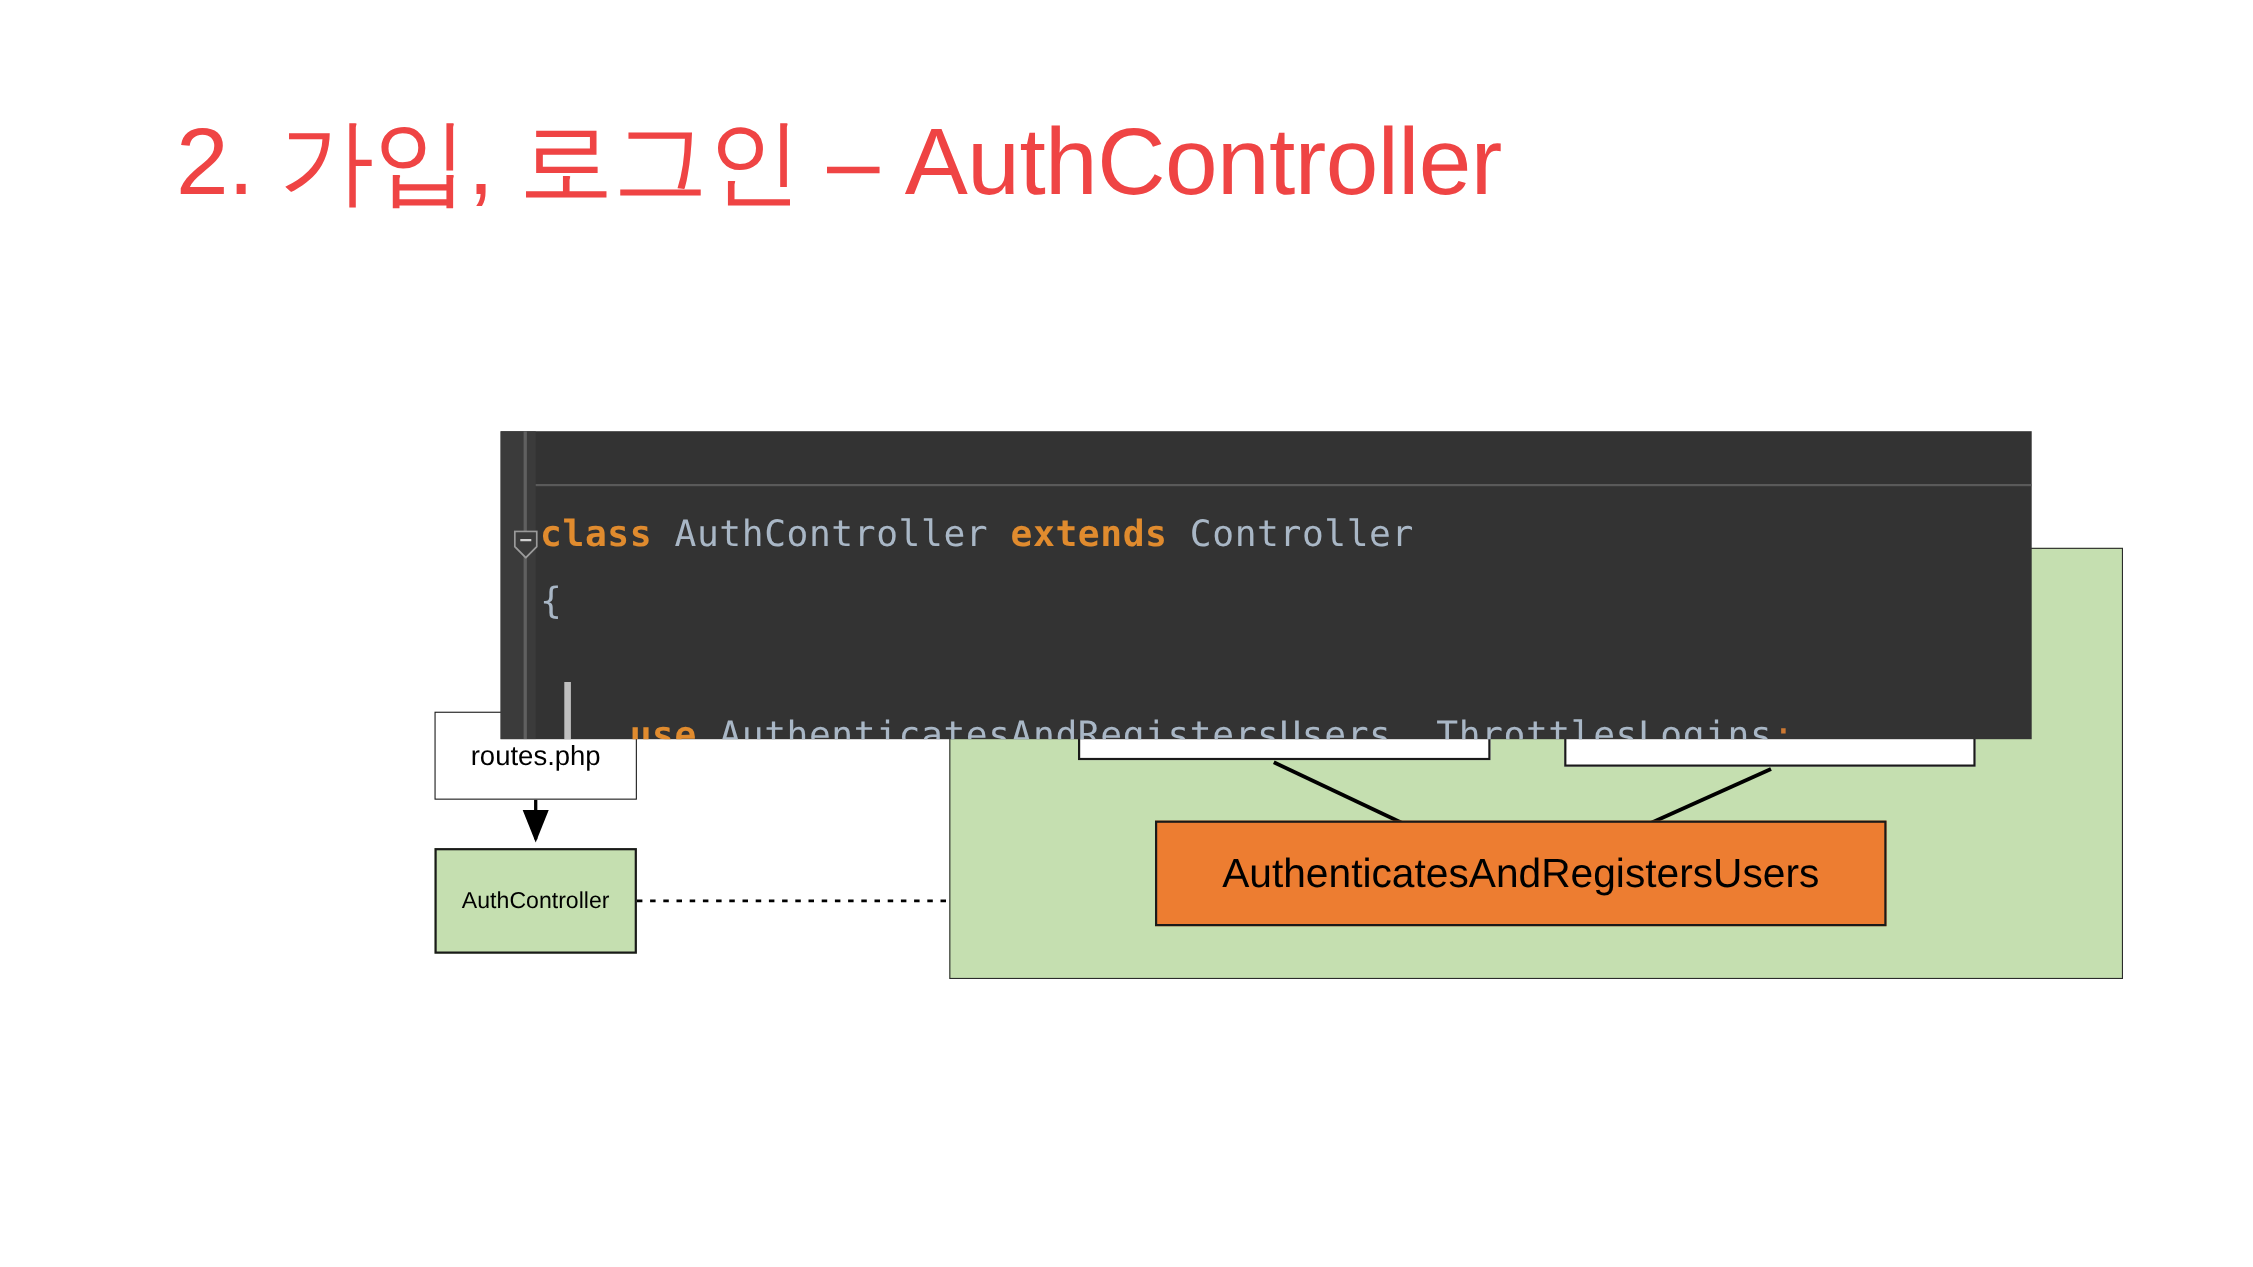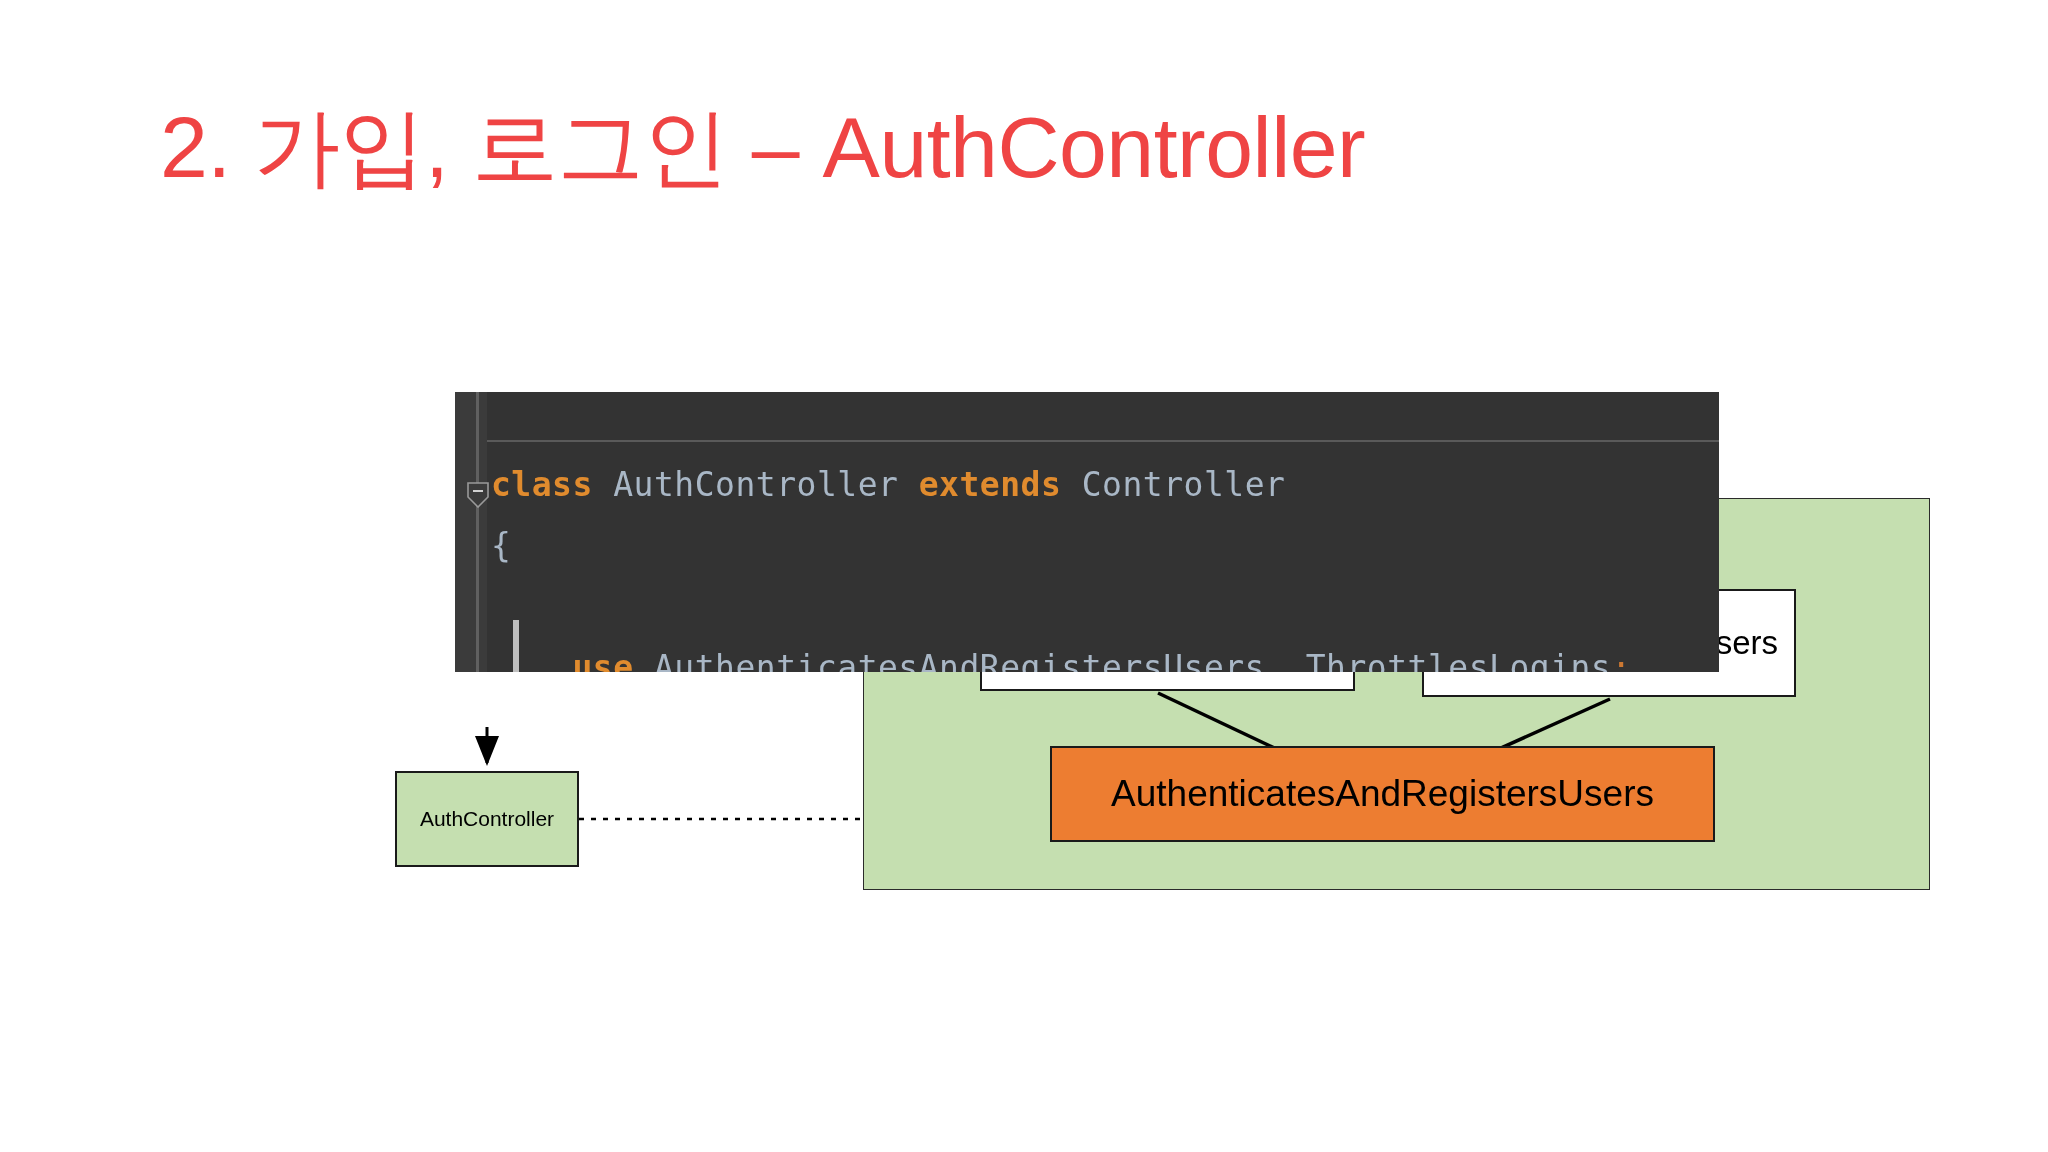--- a/index.html
+++ b/index.html
@@ -118,21 +118,21 @@
     left: 0; top: 0;
     width: 2048px; height: 1152px;
     pointer-events: none;
   }
 
   
   #code-panel {
     position: absolute;
     left: 455px;
     top: 392px;
-    width: 1264px;
+    width: 1392px;
     height: 280px;
     background: #333333;
     overflow: hidden;
     box-sizing: border-box;
   }
   
   #code-gutter {
     position: absolute;
     left: 0; top: 0;
     width: 32px; height: 100%;
@@ -211,20 +211,21 @@
     
     <line x1="1610" y1="688" x2="1392" y2="786" stroke="#000000" stroke-width="3.5" marker-end="url(#arw)"></line>
   </svg>
 
   <div class="node" id="box-white-left"></div>
 
   <div class="node" id="box-white-right">sUsers</div>
 
   <div class="node" id="box-trait-orange">AuthenticatesAndRegistersUsers</div>
 
+  <div class="node" id="box-routes">routes.php</div>
 
   <div class="node" id="box-authcontroller">AuthController</div>
 </div>
 
 <div id="code-panel">
   <div id="code-gutter">
     <div id="gutter-line"></div>
   </div>
 
   <svg id="fold-marker" viewBox="0 0 22 26" xmlns="http://www.w3.org/2000/svg">

